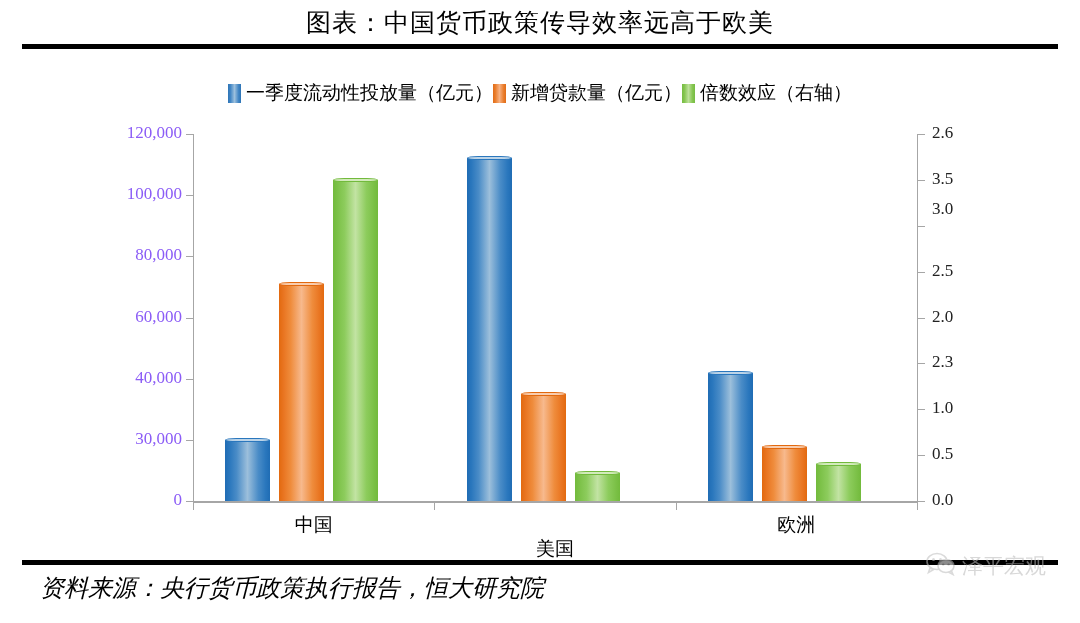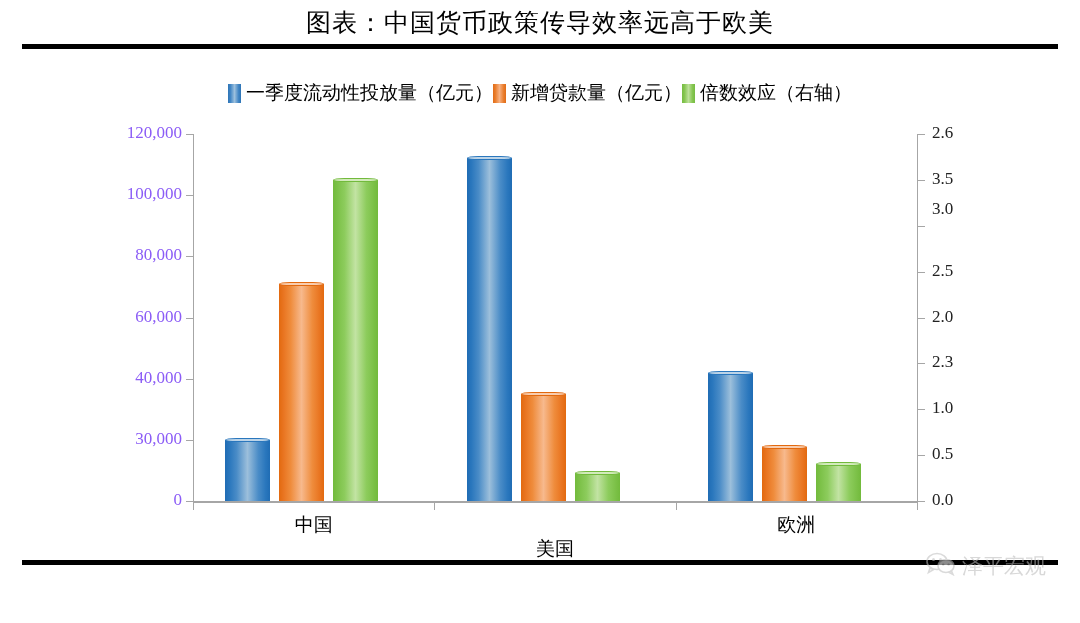--- a/index.html
+++ b/index.html
@@ -306,20 +306,21 @@
       <div class="bar green" style="left: 815.833px; width: 45px; height: 36.7px; top: 464.3px;">
         <div class="bar-body"></div>
         <div class="bar-cap"></div>
       </div>
       <div class="cat-tick" style="left: 917px;"></div>
       <div class="cat-label" style="left: 736.333px;">欧洲</div>
       <div class="cat-tick" style="left: 193px;"></div>
     </div>
 
   <div class="rule-bottom"></div>
+  <div class="source">资料来源：央行货币政策执行报告，恒大研究院</div>
 
   <div class="watermark">
     <span>
       <svg width="30" height="24" viewBox="0 0 30 24" aria-hidden="true">
         <ellipse cx="11" cy="9.5" rx="10" ry="8" fill="none" stroke="#bdbdbd" stroke-width="1.6"></ellipse>
         <path d="M4 16 L2.5 20.5 L7.5 17.6 Z" fill="none" stroke="#bdbdbd" stroke-width="1.6"></path>
         <circle cx="7.5" cy="7.5" r="1.5" fill="#bdbdbd"></circle>
         <circle cx="14.5" cy="7.5" r="1.5" fill="#bdbdbd"></circle>
         <ellipse cx="20" cy="14" rx="8" ry="6.5" fill="#ffffff" stroke="#bdbdbd" stroke-width="1.6"></ellipse>
         <path d="M25.5 19 L27 22.5 L22.8 20.3 Z" fill="#ffffff" stroke="#bdbdbd" stroke-width="1.6"></path>

